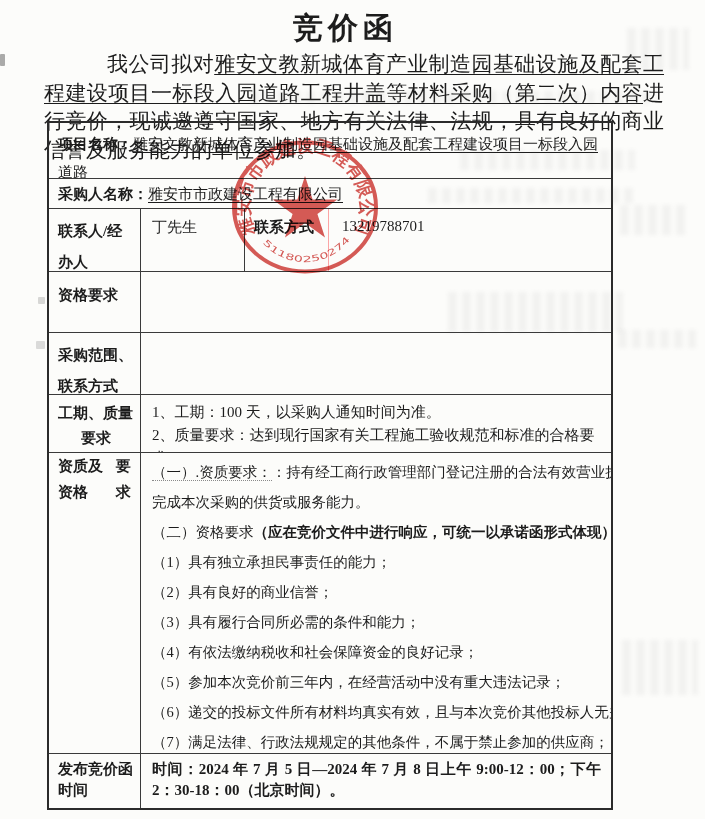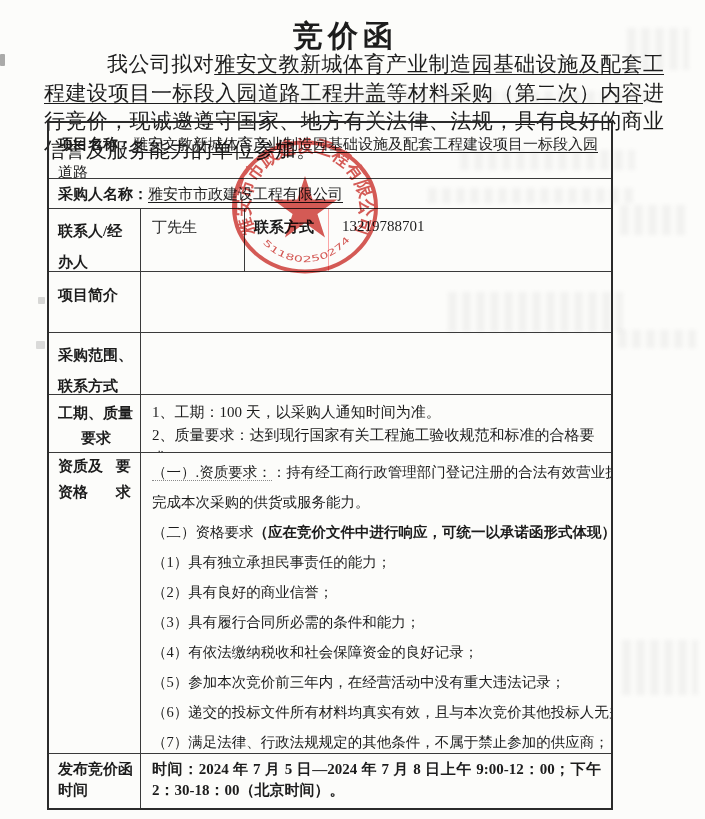--- a/index.html
+++ b/index.html
@@ -5,21 +5,21 @@
   html,body{margin:0;padding:0;}
   body{
     width:705px;height:819px;position:relative;overflow:hidden;
     background:#fcfcfa;
     font-family:"Liberation Serif","DejaVu Serif",serif;
     color:#1c1c1c;
     -webkit-font-smoothing:antialiased;
   }
   .page{position:absolute;inset:0;}
   .title{
-    margin:0;position:absolute;top:16px;left:0;right:14px;
+    margin:0;position:absolute;top:8px;left:0;right:14px;
     text-align:center;font-size:30px;font-weight:bold;letter-spacing:5px;
   }
   .intro{
     position:absolute;top:50px;left:44px;width:620px;margin:0;
     font-size:21px;line-height:28.5px;text-align:justify;text-indent:63px;
   }
   .u{text-decoration:underline;text-underline-offset:3px;text-decoration-thickness:1px;}
   .b{font-weight:bold;}
   
   .doc-table{
@@ -102,21 +102,21 @@
       <div class="cell lblcell">
         <span>联系人/经</span><br>
         <span>办人</span>
       </div>
       <div class="cell c-name">丁先生</div>
       <div class="cell c-mlabel">联系方式</div>
       <div class="cell c-phone">13219788701</div>
     </div>
 
     <div class="row r4">
-      <div class="cell lblcell">项目简介</div>
+      <div class="cell lblcell">资格要求</div>
     </div>
 
     <div class="row r5">
       <div class="cell lblcell">
         <span>采购范围、</span><br>
         <span>联系方式</span>
       </div>
     </div>
 
     <div class="row r6">

